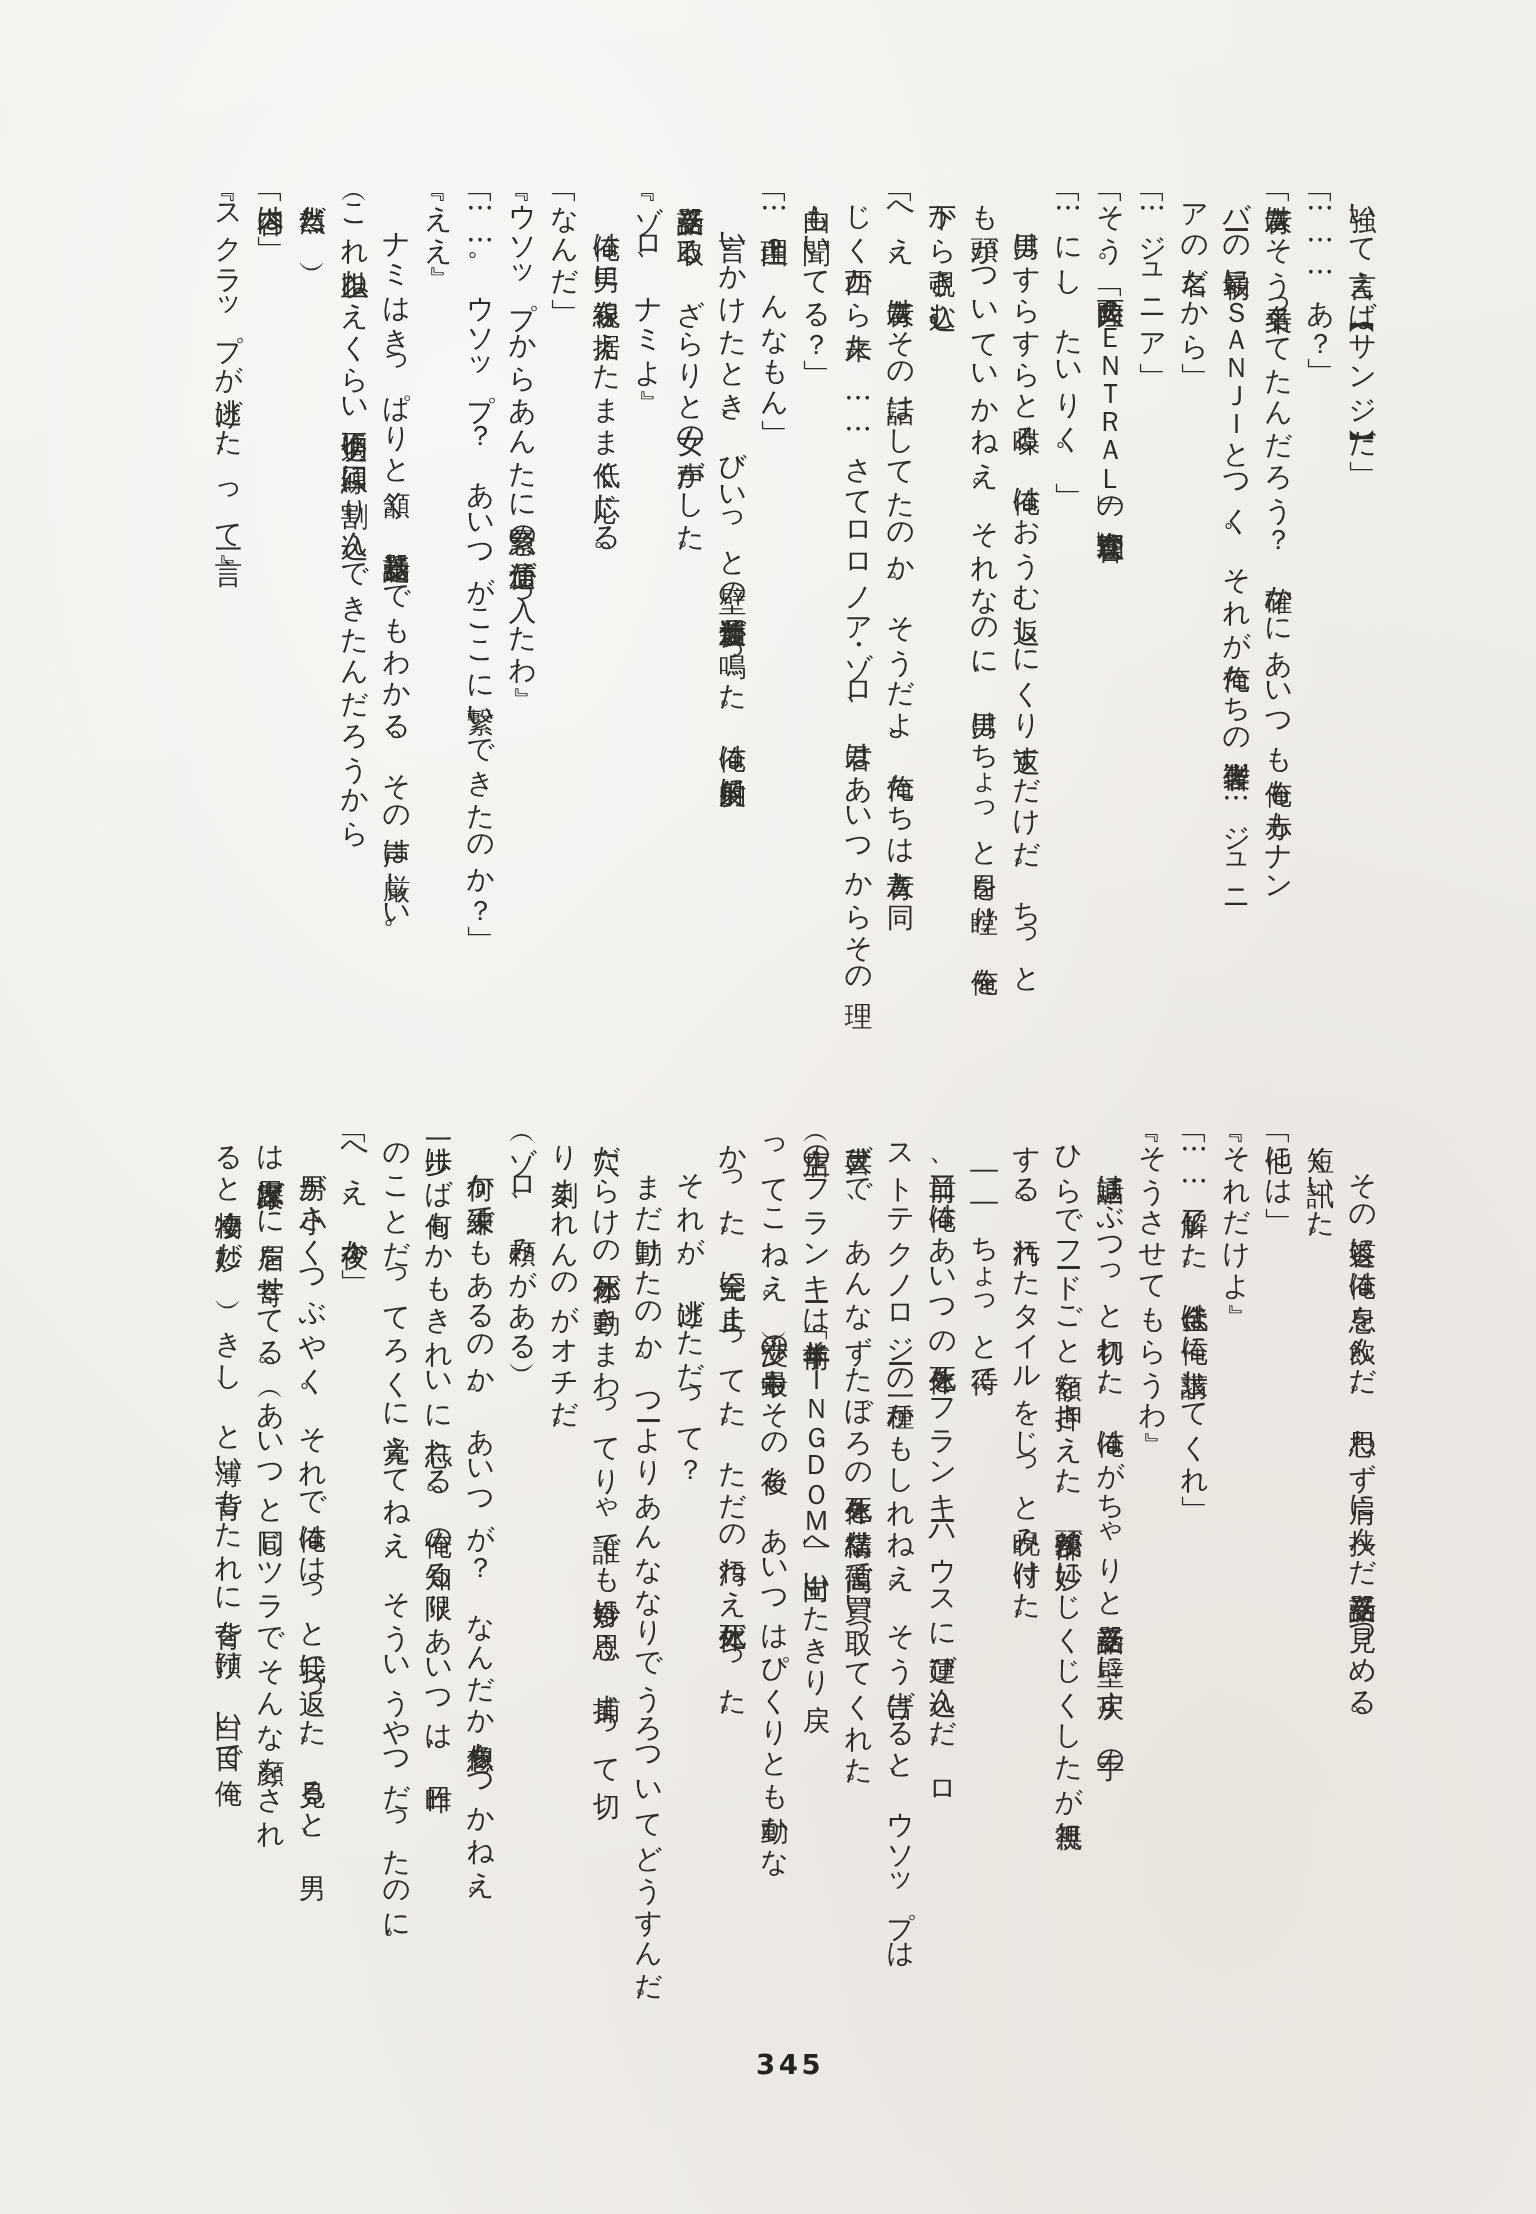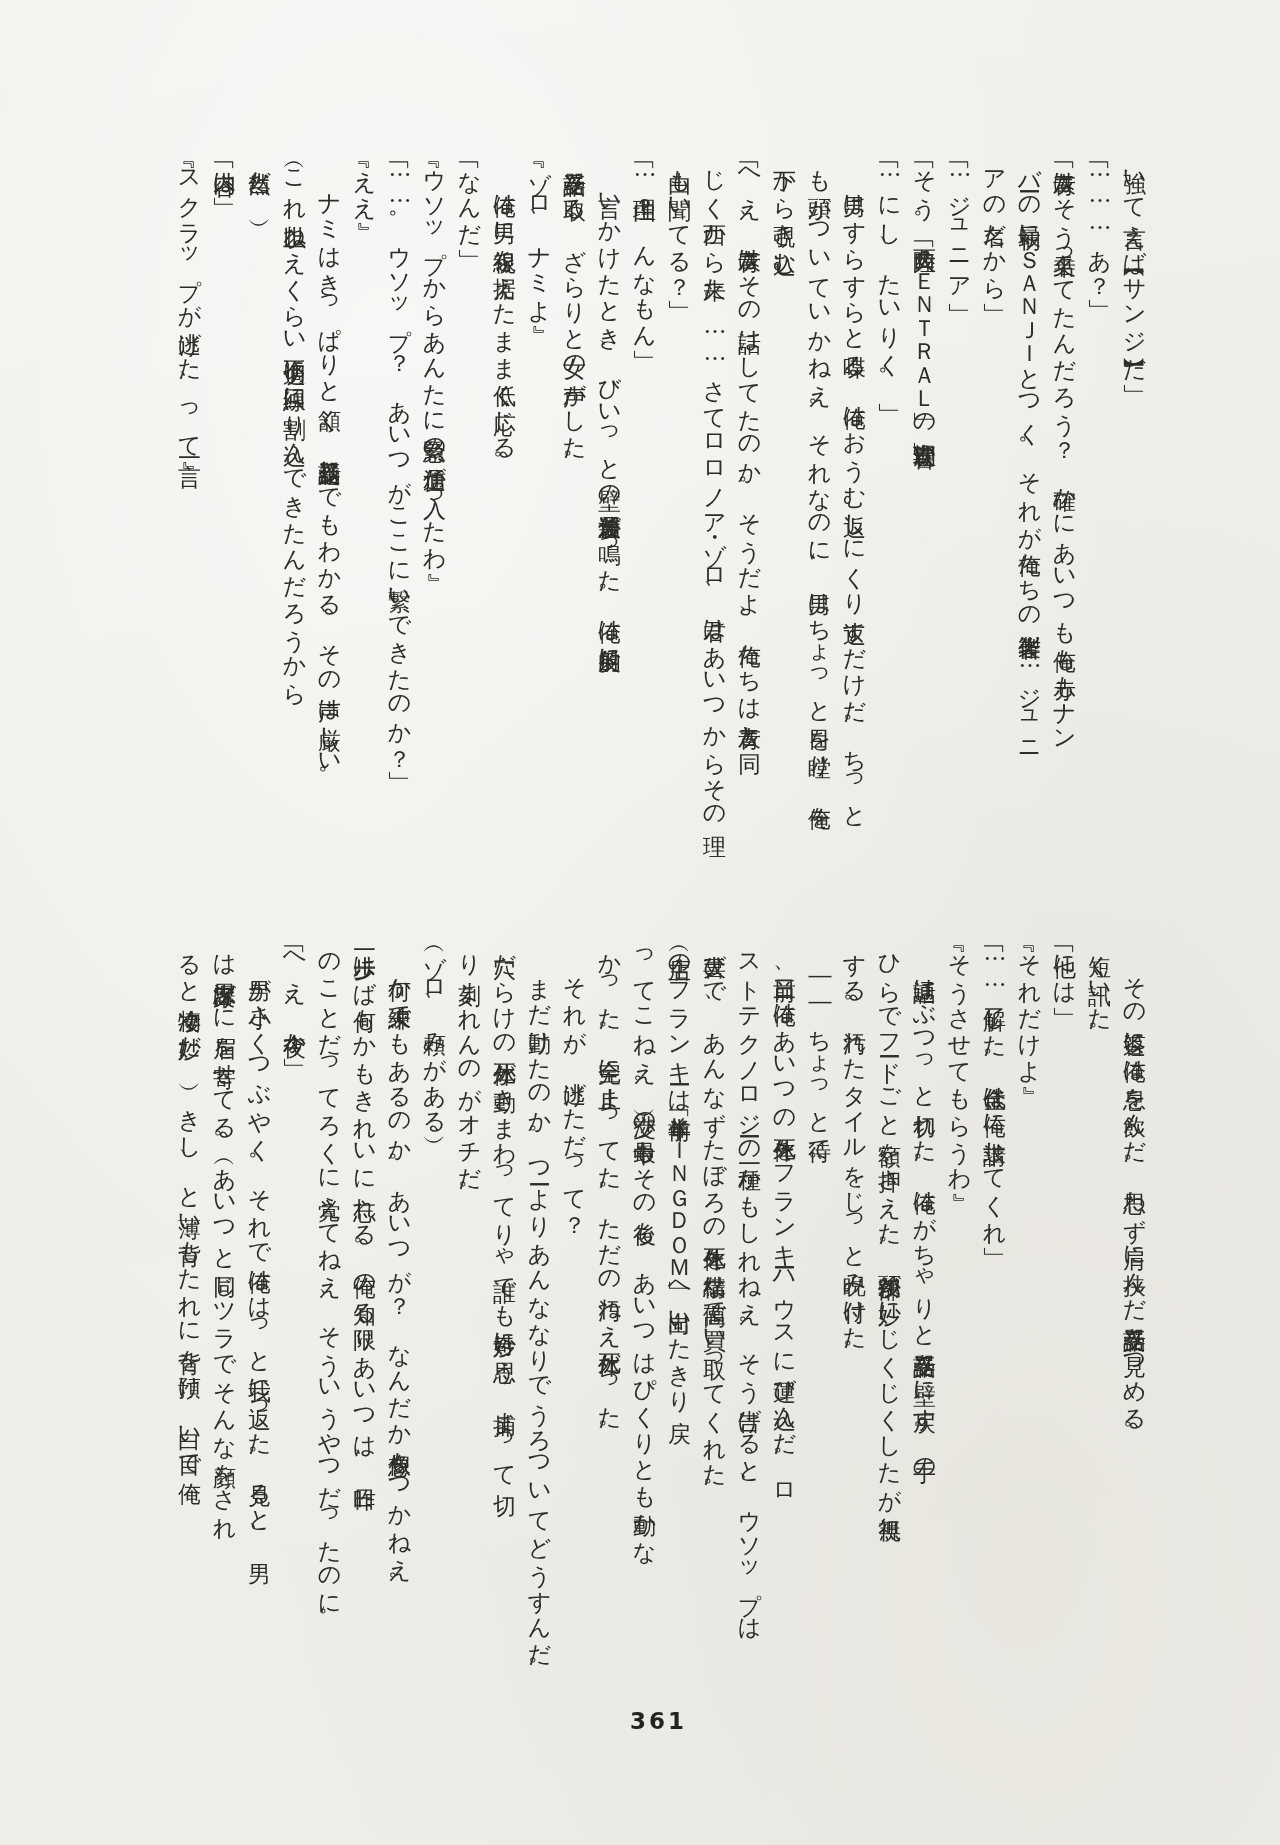--- a/index.html
+++ b/index.html
@@ -112,15 +112,15 @@
       <p class="tline">（ゾロ、頼みがある）</p>
       <p class="tline">　何か未練でもあるのか。あいつが？　なんだか想像もつかねえ。</p>
       <p class="tline">一歩歩けば何もかもきれいに忘れる。俺の知る限りあいつは、昨日</p>
       <p class="tline">のことだってろくに覚えてねえ、そういうやつだったのに。</p>
       <p class="tline">「へえ、今夜か」</p>
       <p class="tline">　男が小さくつぶやく。それで俺ははっと我に返った。見ると、男</p>
       <p class="tline">は思案深げに眉を寄せてる。（あいつと同じツラでそんな顔をされ</p>
       <p class="tline">ると物凄く妙だ。）　きし、と薄い背もたれに背を預け、白い目で俺</p>
     </div>
 
-  <div class="page-number">361</div>
+  <div class="page-number">345</div>
 
 </div>
 
 </body></html>

